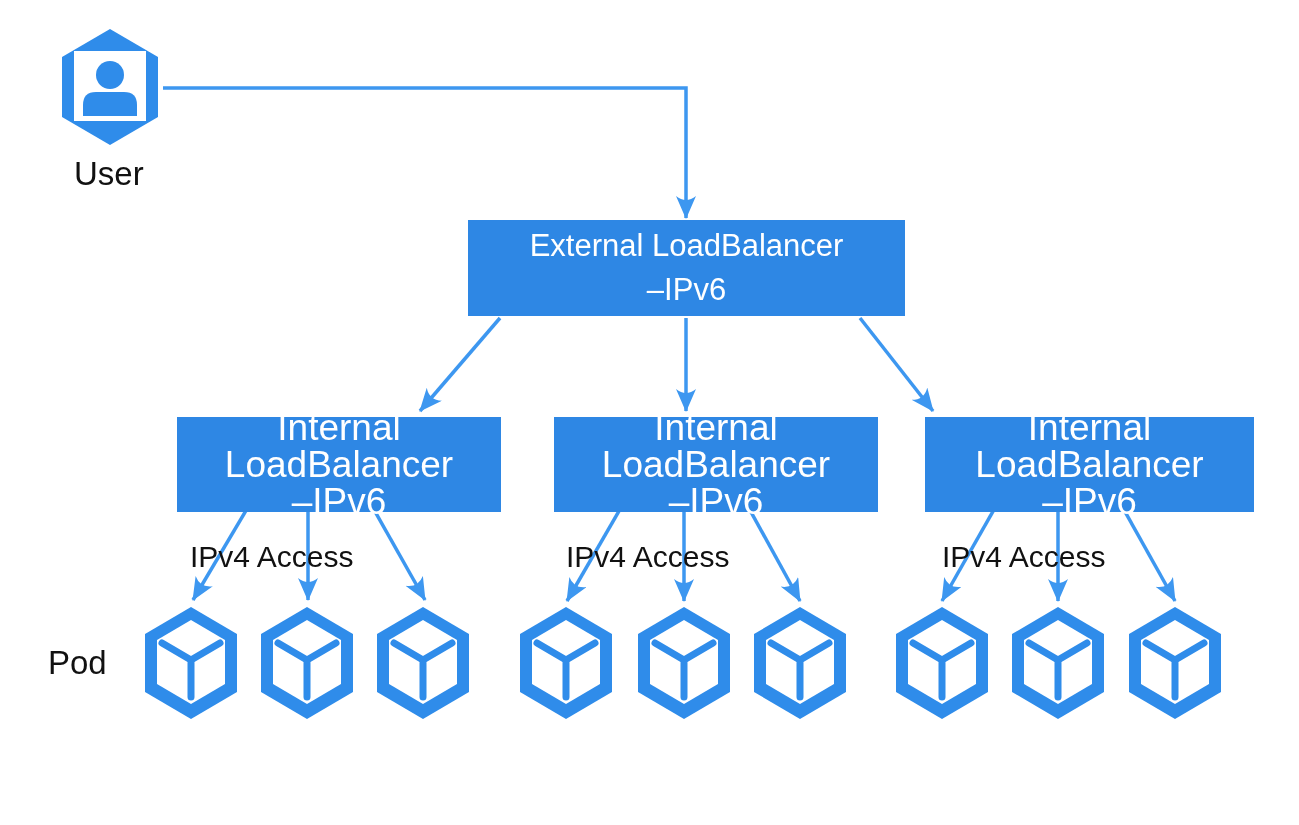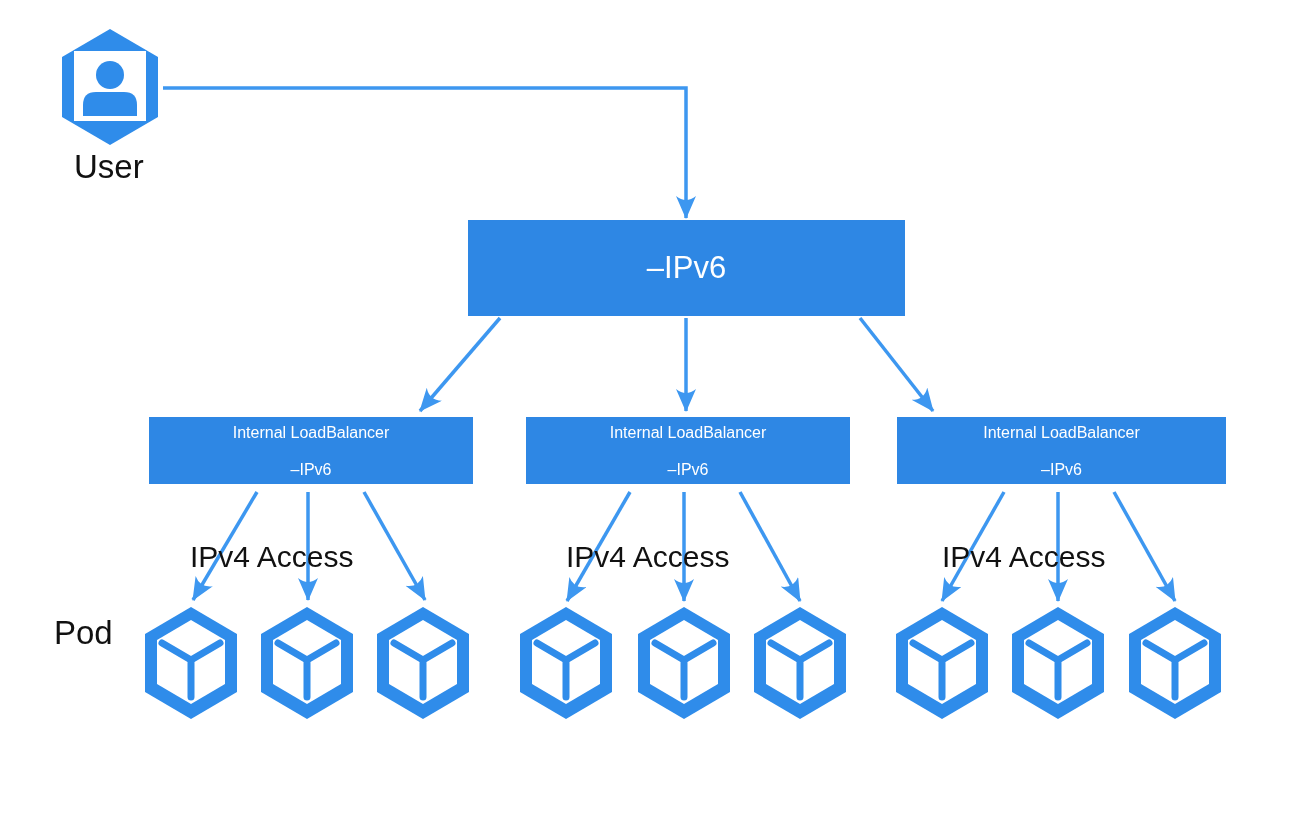--- a/index.html
+++ b/index.html
@@ -16,41 +16,41 @@
 
   .node{
     position:absolute;
     background:var(--node-blue,#2e87e4);
     color:var(--text-light,#fff);
     display:flex;flex-direction:column;
     align-items:center;justify-content:center;
     text-align:center;
   }
   .node-ext{left:468px;top:220px;width:437px;height:96px;font-size:31px;line-height:44px;}
-  .node-int{top:417px;width:324px;height:67px;font-size:16px;line-height:37px;}
+  .node-int{top:417px;width:324px;height:95px;font-size:37px;line-height:37px;margin-left:28px;}
   .node-int.g1{left:149px;}
   .node-int.g2{left:526px;width:324px;}
   .node-int.g3{left:897px;width:329px;}
 
   .black-label{
     position:absolute;color:var(--text-dark,#111);
     font-size:33px;white-space:nowrap;
   }
   .access-label{
     position:absolute;top:540px;width:240px;
     color:var(--text-dark,#111);font-size:30px;
     text-align:left;white-space:nowrap;
   }
   .access-label.g1{left:190px;}
   .access-label.g2{left:566px;}
   .access-label.g3{left:942px;}
 
   .user-node{position:absolute;left:58px;top:28px;width:104px;height:118px;}
-  .user-label{left:74px;top:148px;}
-  .pod-label{left:48px;top:614px;margin-left:6px;}
+  .user-label{left:74px;top:155px;}
+  .pod-label{left:48px;top:644px;}
 
   .pod{position:absolute;top:606px;width:100px;height:114px;}
   .hex-fill{fill:var(--icon-blue,#2f8cea);}
   .hex-white{fill:#ffffff;}
   .cube-edge{stroke:var(--icon-blue,#2f8cea);stroke-width:7;stroke-linecap:round;fill:none;}
 </style>
 </head>
 <body>
 
 <div class="canvas">
@@ -84,20 +84,21 @@
     <svg width="104" height="118" viewBox="0 0 104 118">
       <path class="hex-fill" d="M52,1 L100,29 L100,89 L52,117 L4,89 L4,29 Z"></path>
       <rect class="hex-white" x="16" y="23" width="72" height="70"></rect>
       <circle class="hex-fill" cx="52" cy="47" r="14"></circle>
       <path class="hex-fill" d="M25,88 L25,77 Q25,64 38,64 L66,64 Q79,64 79,77 L79,88 Z"></path>
     </svg>
   </div>
   <div class="black-label user-label">User</div>
 
   <div class="node node-ext">
+    <span>External LoadBalancer</span>
     <span>–IPv6</span>
   </div>
 
   <div class="node node-int g1">
     <span>Internal LoadBalancer</span>
     <span>–IPv6</span>
   </div>
   <div class="node node-int g2">
     <span>Internal LoadBalancer</span>
     <span>–IPv6</span>

